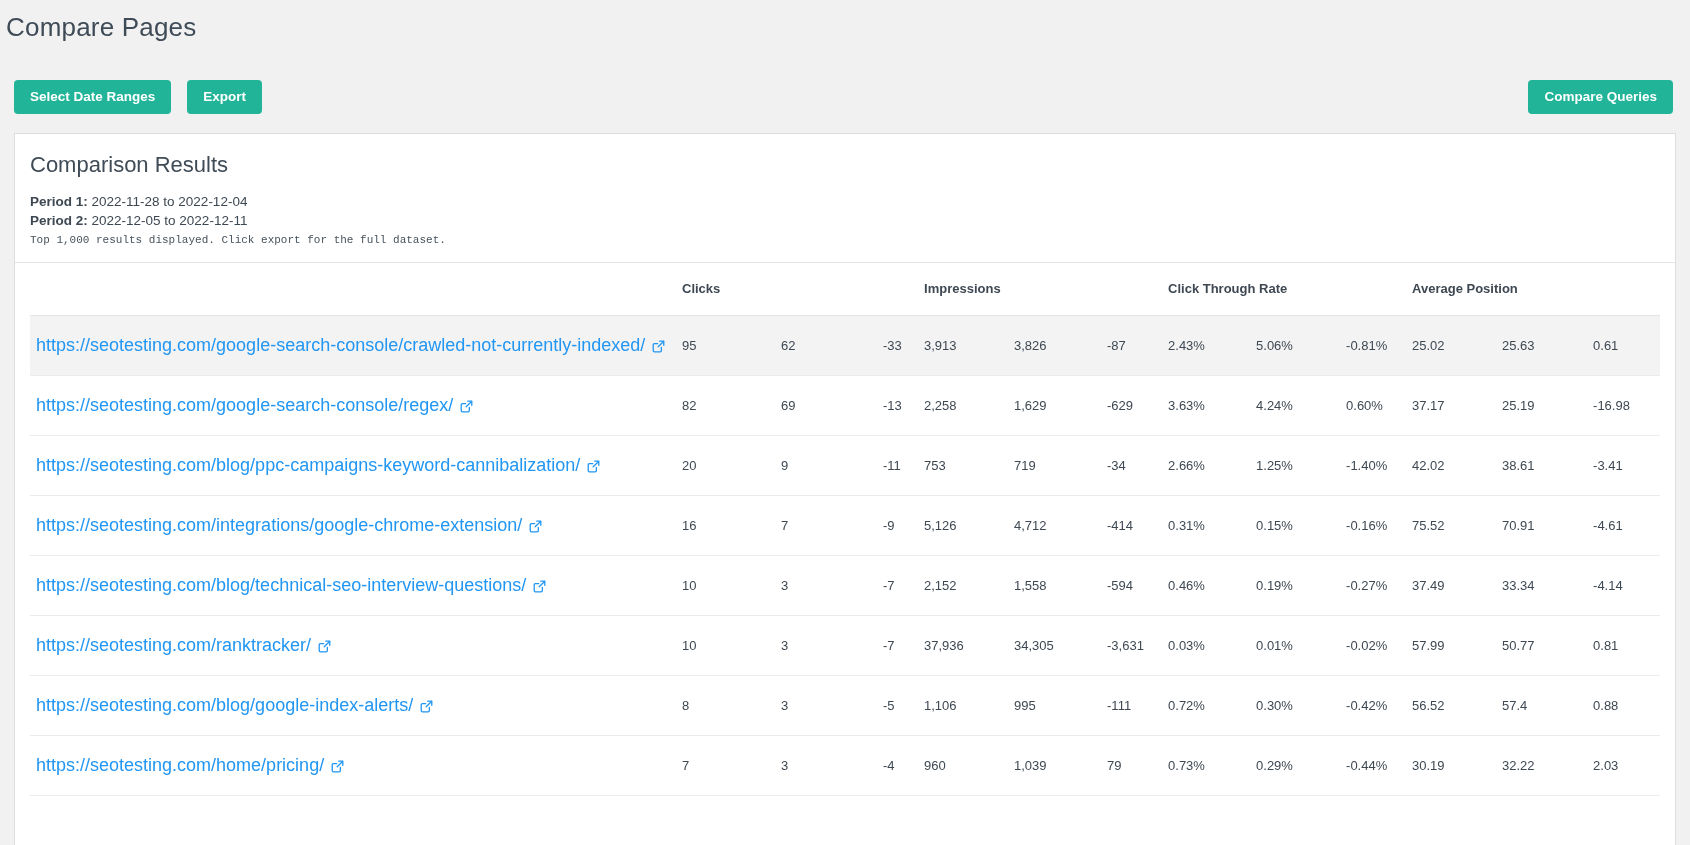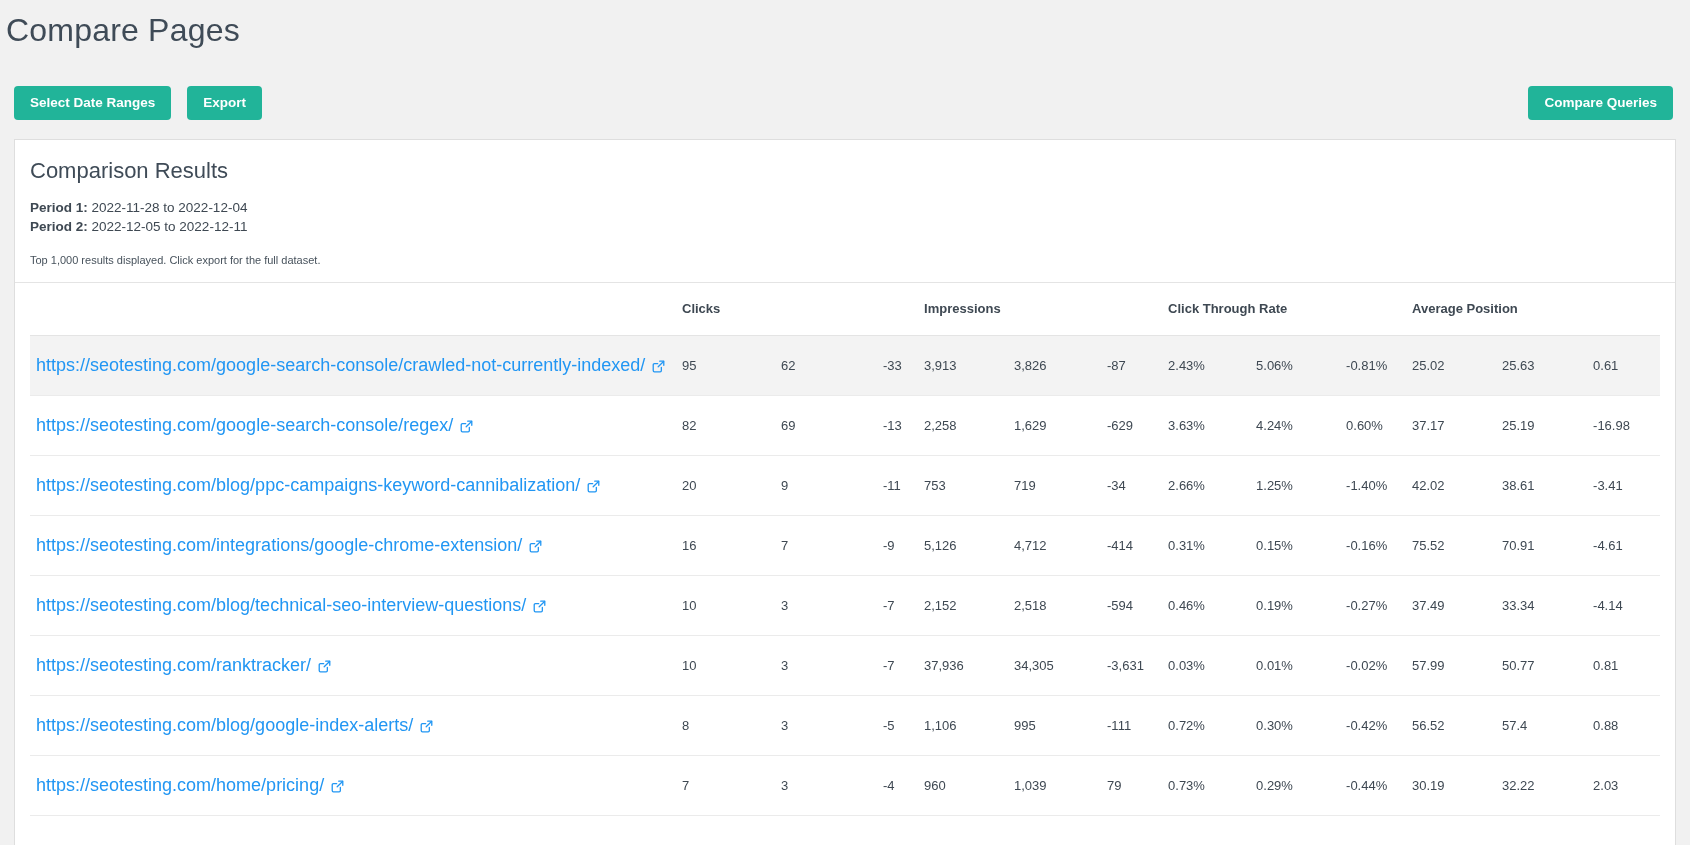--- a/index.html
+++ b/index.html
@@ -5,21 +5,21 @@
   * { box-sizing: border-box; }
   html, body {
     margin: 0; padding: 0;
     width: 1690px; height: 845px;
     overflow: hidden;
     background: #f1f1f1;
     font-family: "Liberation Sans", "DejaVu Sans", sans-serif;
     color: #3e4852;
   }
   .page-title {
-    font-size: 32px;
+    font-size: 26px;
     font-weight: 400;
     color: #3f4b57;
     margin: 0;
     padding: 12px 0 0 6px;
     letter-spacing: 0.2px;
   }
   .toolbar {
     margin: 37px 17px 0 14px;
     display: flex;
     align-items: flex-end;
@@ -51,24 +51,25 @@
     color: #3f4b57;
     margin: 0 0 14px 0;
   }
   .period-line {
     font-size: 13.5px;
     line-height: 19px;
     color: #3e4852;
   }
   .period-line b { font-weight: 700; }
   .results-note {
-    margin-top: 18px;
+    margin-top: 4px;
     margin-bottom: 16px;
     font-size: 11px;
     color: #47525c;
+    font-family: Liberation Mono, monospace;
   }
   .table-wrap {
     border-top: 1px solid #e4e4e4;
     padding: 0 15px;
   }
   table.compare {
     width: 100%;
     table-layout: fixed;
     border-collapse: collapse;
   }
@@ -241,21 +242,21 @@
           <tr class="data-row">
             <td class="url-cell"><a href="#">https://seotesting.com/blog/technical-seo-interview-questions/</a><svg class="" width="13" height="13" viewBox="0 0 16 16" fill="none" xmlns="http://www.w3.org/2000/svg">
   <path d="M11.5 9v4a1.5 1.5 0 0 1-1.5 1.5H3A1.5 1.5 0 0 1 1.5 13V6A1.5 1.5 0 0 1 3 4.5h4" stroke="#2196f3" stroke-width="1.6" stroke-linecap="round"></path>
   <path d="M9.5 1.5H14.5V6.5" stroke="#2196f3" stroke-width="1.6" stroke-linecap="round" stroke-linejoin="round"></path>
   <path d="M14.2 1.8L7.6 8.4" stroke="#2196f3" stroke-width="1.6" stroke-linecap="round"></path>
 </svg></td>
             <td>10</td>
             <td>3</td>
             <td>-7</td>
             <td>2,152</td>
-            <td>2,518</td>
+            <td>1,558</td>
             <td>-594</td>
             <td>0.46%</td>
             <td>0.19%</td>
             <td>-0.27%</td>
             <td>37.49</td>
             <td>33.34</td>
             <td>-4.14</td>
           </tr>
           <tr class="data-row">
             <td class="url-cell"><a href="#">https://seotesting.com/ranktracker/</a><svg class="" width="13" height="13" viewBox="0 0 16 16" fill="none" xmlns="http://www.w3.org/2000/svg">

